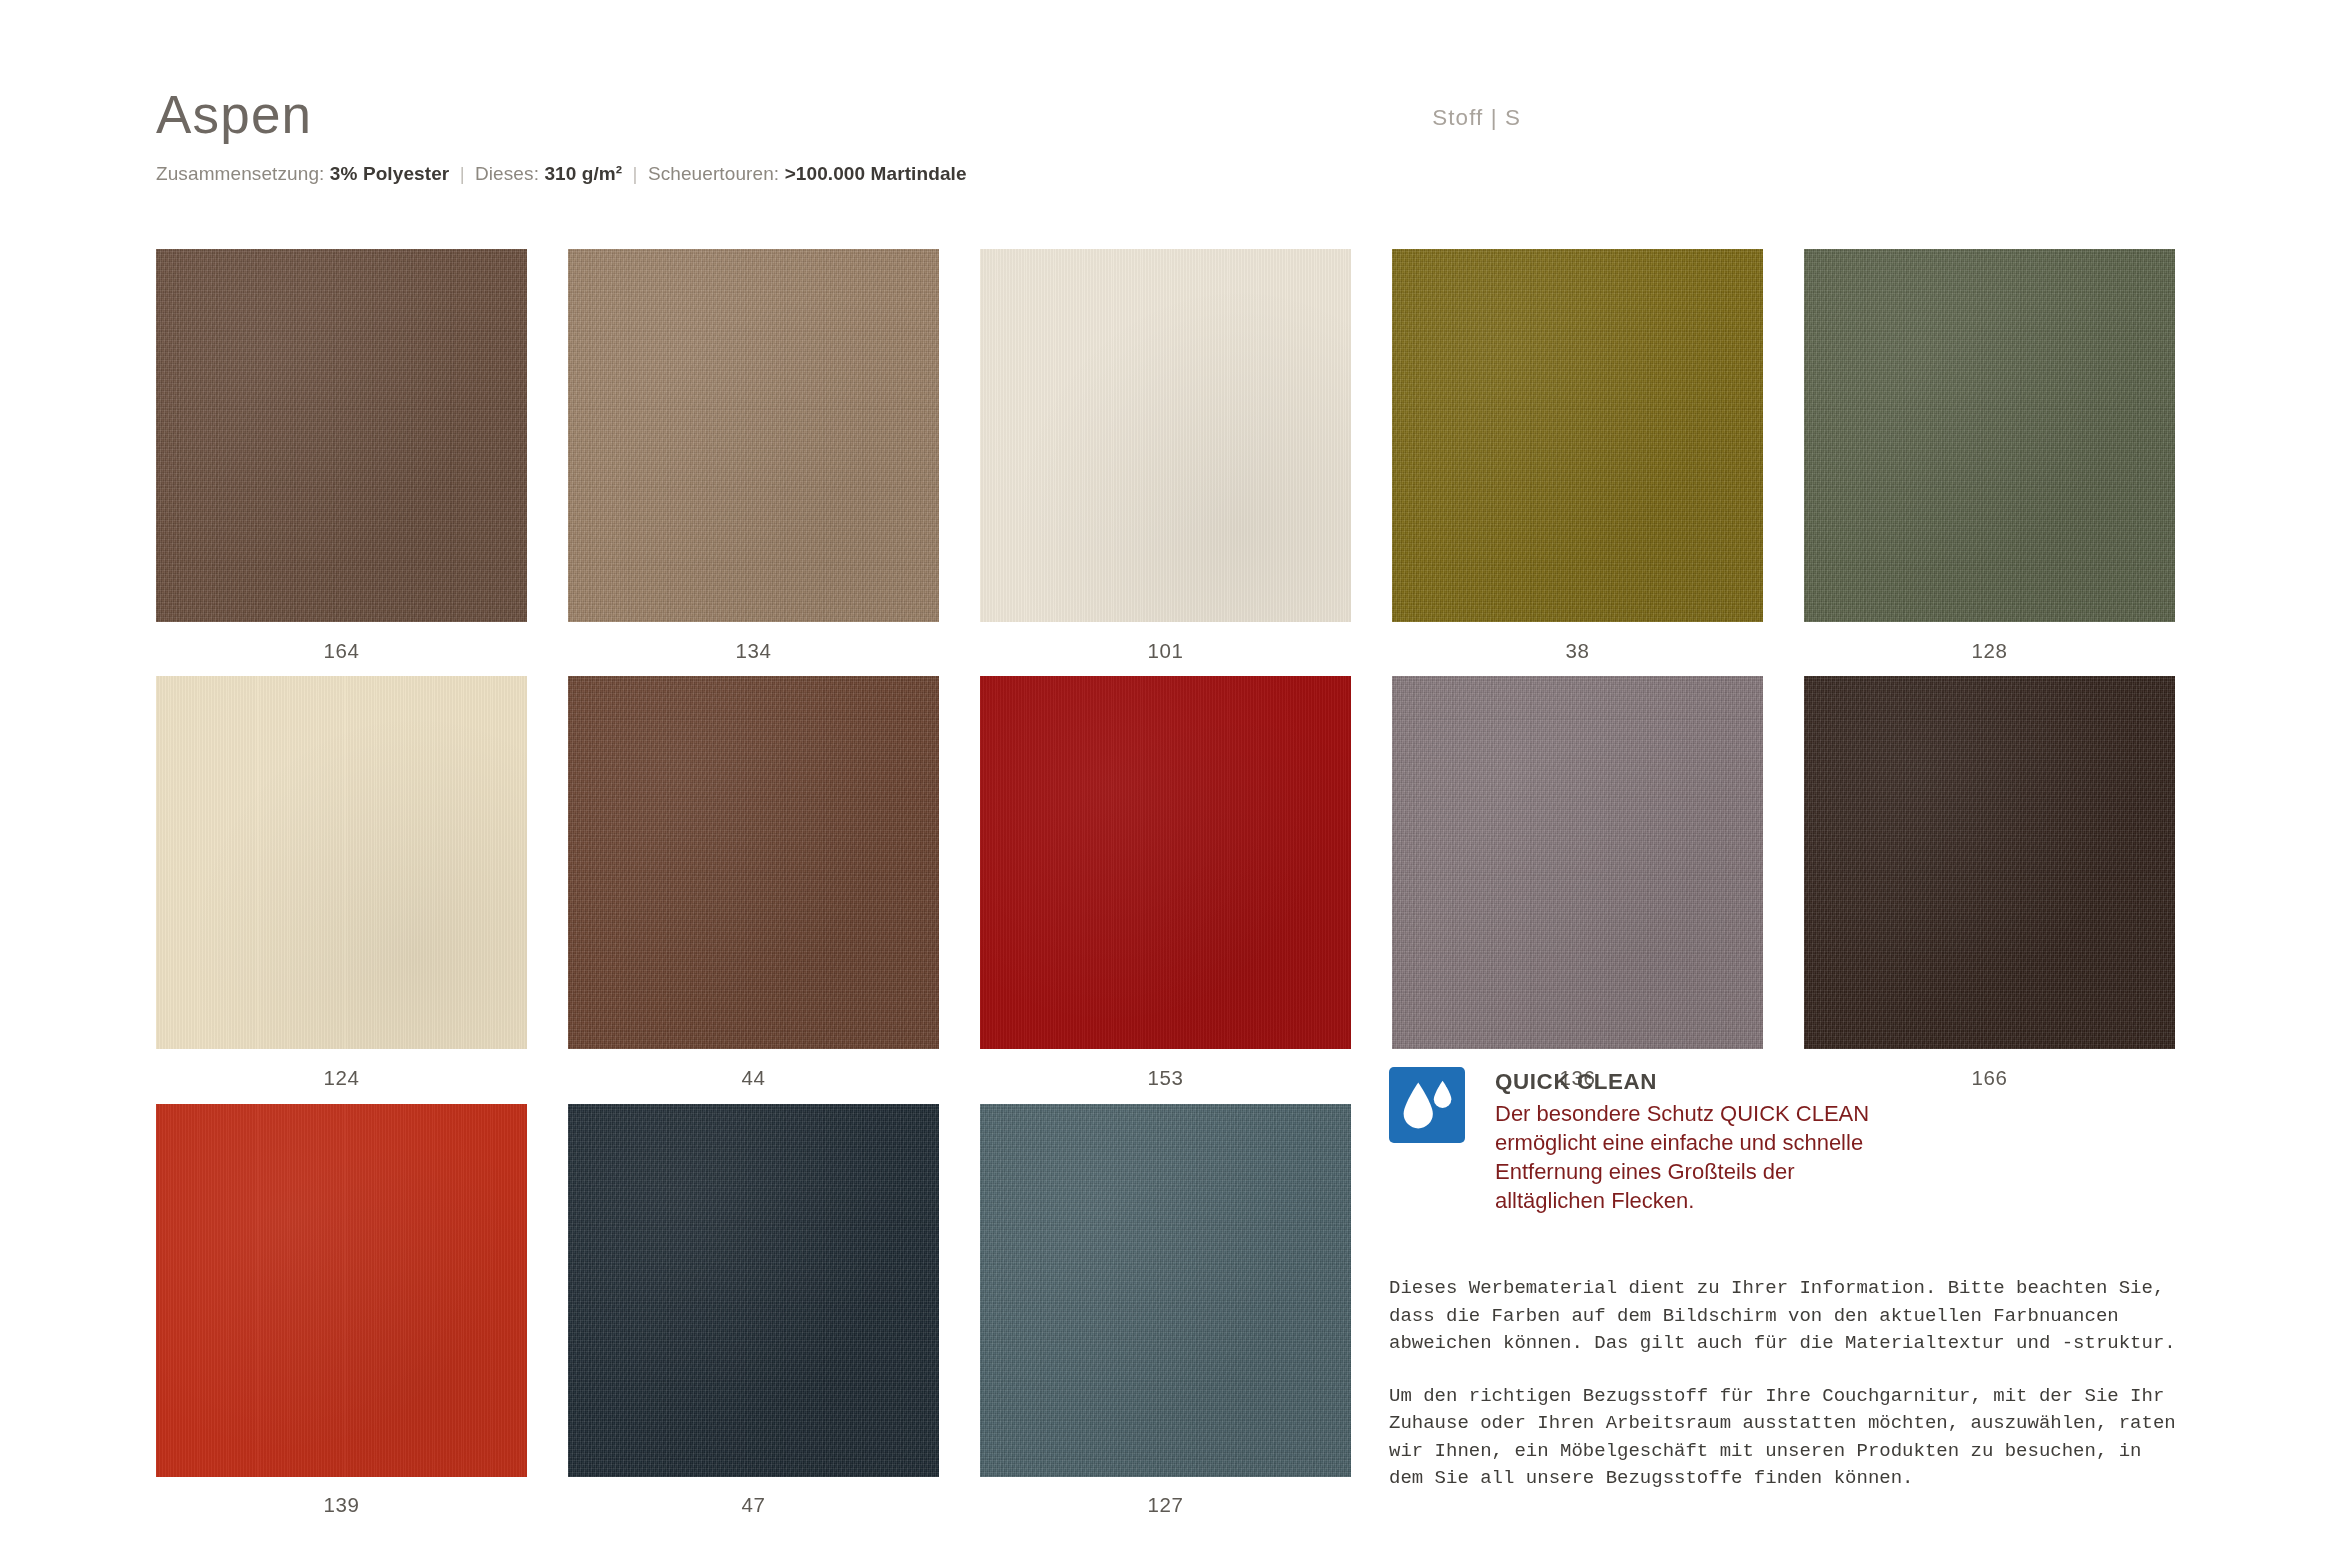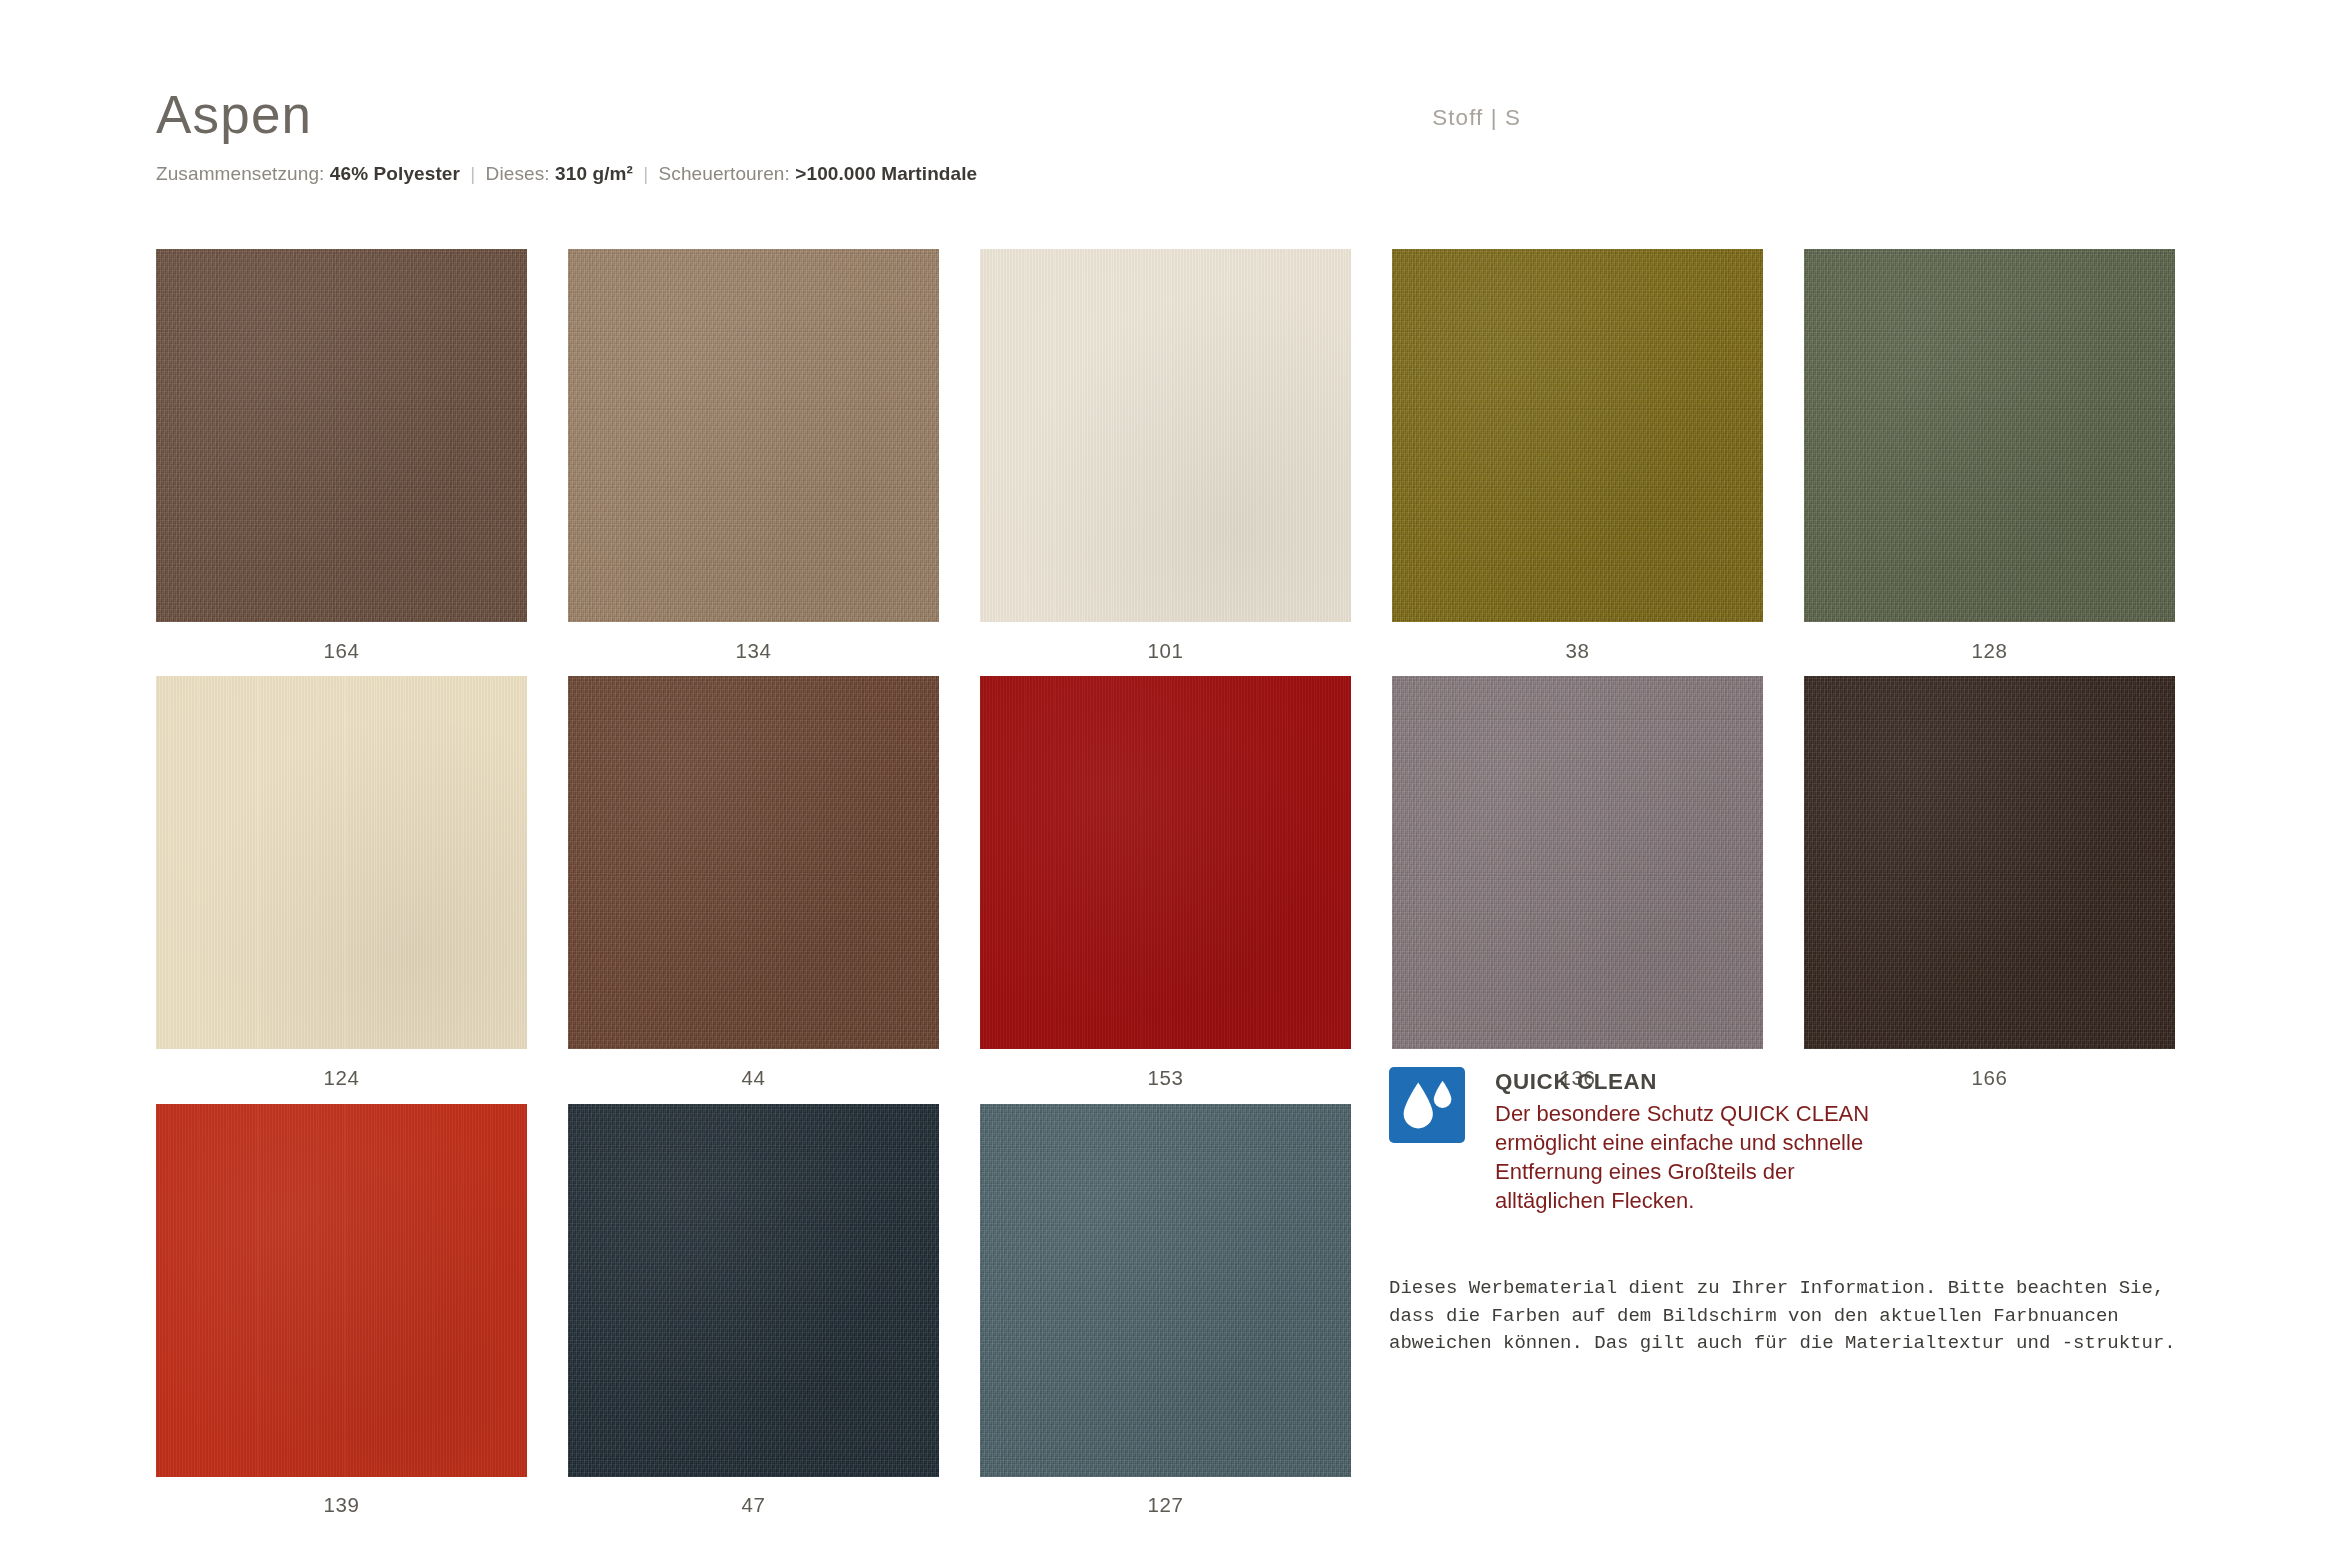--- a/index.html
+++ b/index.html
@@ -206,21 +206,21 @@
 
 <div class="page">
 
   <div class="header">
     <div class="header-row">
       <h1 class="title">Aspen</h1>
       <div class="title-meta">Stoff  |  S</div>
     </div>
     <div class="spec-line">
       <span>Zusammensetzung:</span>
-      <span class="val">46% Polyester</span>
+      <span class="val">3% Polyester</span>
       <span class="sep">|</span>
       <span>Dieses:</span>
       <span class="val">310 g/m²</span>
       <span class="sep">|</span>
       <span>Scheuertouren:</span>
       <span class="val">&gt;100.000 Martindale</span>
     </div>
   </div>
 
   <div class="grid" id="swatch-grid">
@@ -287,17 +287,18 @@
         </svg>
       </div>
       <div class="qc-text">
         <div class="qc-title">QUICK CLEAN</div>
         <div class="qc-body">Der besondere Schutz QUICK CLEAN ermöglicht eine einfache und schnelle Entfernung eines Großteils der alltäglichen Flecken.</div>
       </div>
     </div>
 
     <div class="disclaimer">
       <p>Dieses Werbematerial dient zu Ihrer Information. Bitte beachten Sie, dass die Farben auf dem Bildschirm von den aktuellen Farbnuancen abweichen können. Das gilt auch für die Materialtextur und -struktur.</p>
+      <p>Um den richtigen Bezugsstoff für Ihre Couchgarnitur, mit der Sie Ihr Zuhause oder Ihren Arbeitsraum ausstatten möchten, auszuwählen, raten wir Ihnen, ein Möbelgeschäft mit unseren Produkten zu besuchen, in dem Sie all unsere Bezugsstoffe finden können.</p>
     </div>
   </div>
 
 </div>
 
 
 </body></html>

